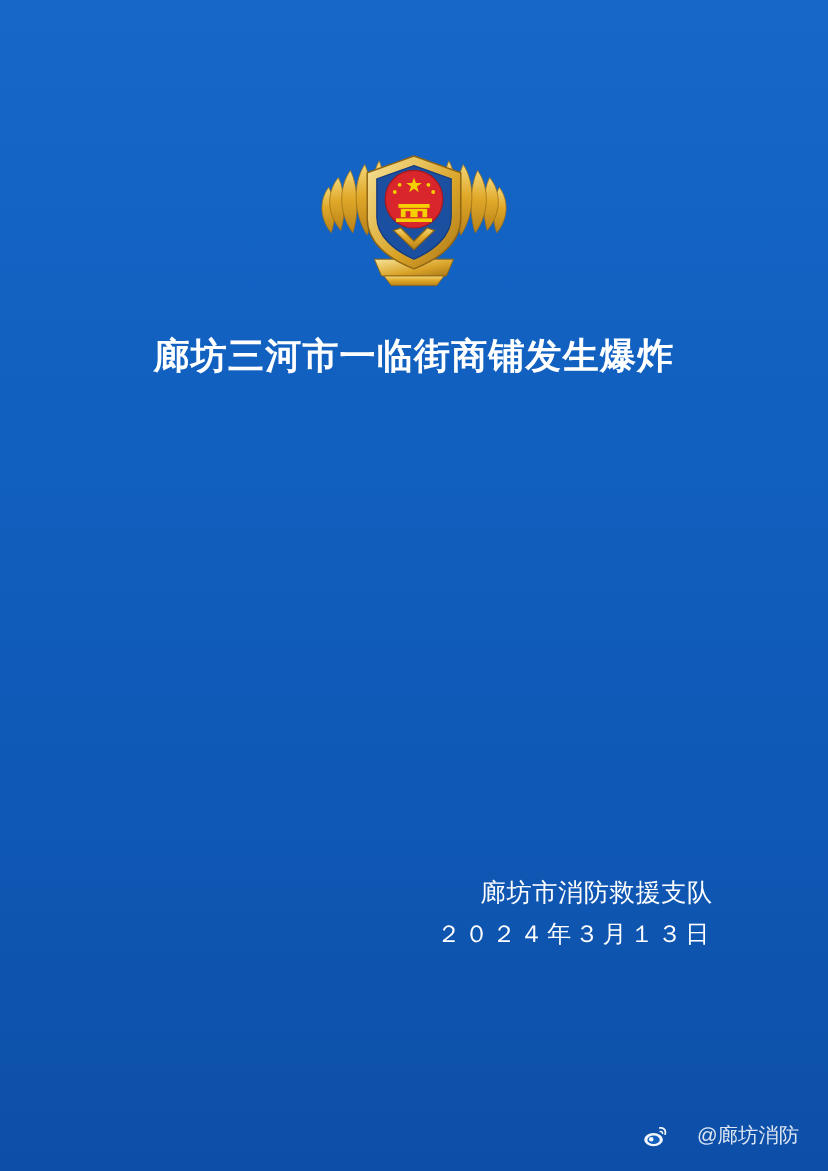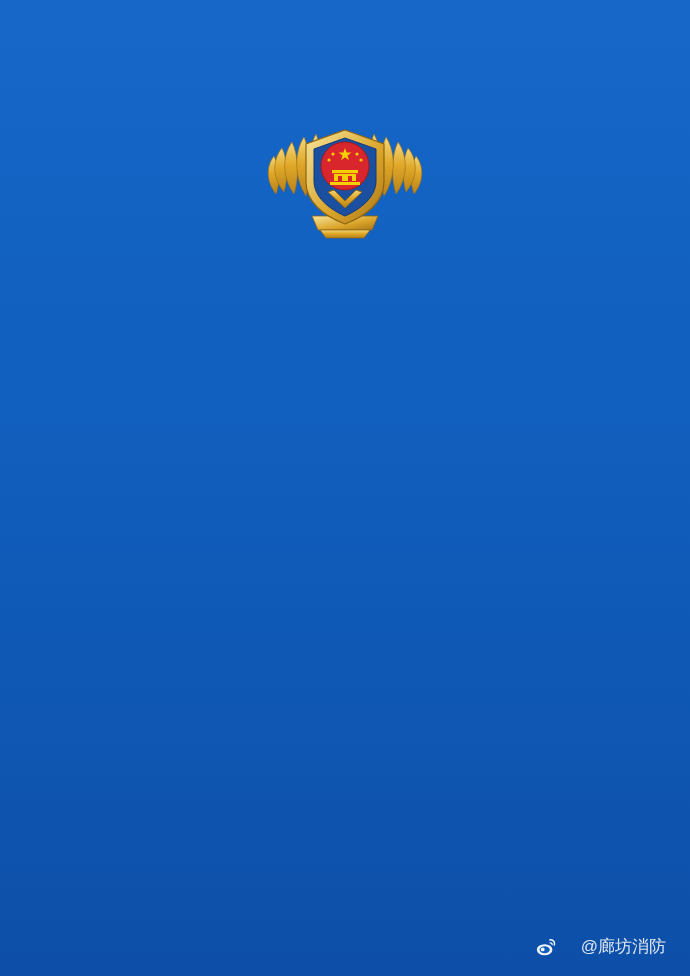--- a/index.html
+++ b/index.html
@@ -165,22 +165,27 @@
           <rect x="88" y="72" width="4" height="5"></rect>
         </g>
 
         <g stroke="#8e6413" stroke-width="1" fill="url(#goldGrad)">
           <path d="M68 88 L85 104 L102 88 L96 86 L85 97 L74 86 Z"></path>
         </g>
       </svg>
     </div>
   </div>
 
+  <div class="title">廊坊三河市一临街商铺发生爆炸</div>
 
 
+  <div class="signature">
+    <div class="sig-org">廊坊市消防救援支队</div>
+    <div class="sig-date">２０２４年３月１３日</div>
+  </div>
 
   <div class="footer">
     <span class="weibo-icon">
       <svg width="22" height="22" viewBox="0 0 24 24" xmlns="http://www.w3.org/2000/svg">
         <ellipse cx="10.5" cy="15" rx="8.5" ry="6" fill="#ffffff"></ellipse>
         <ellipse cx="10.5" cy="15" rx="5.6" ry="3.9" fill="#1160c0"></ellipse>
         <circle cx="8.4" cy="14.6" r="2.1" fill="#ffffff"></circle>
         <path d="M16.2 4.3c2.6-0.6 5.1 1.3 5.1 3.9 0 0.6-0.1 1.2-0.3 1.7" fill="none" stroke="#ffffff" stroke-width="1.6" stroke-linecap="round"></path>
         <path d="M16.6 7.6c1.1-0.3 2.2 0.6 2.1 1.8" fill="none" stroke="#ffffff" stroke-width="1.4" stroke-linecap="round"></path>
       </svg>

